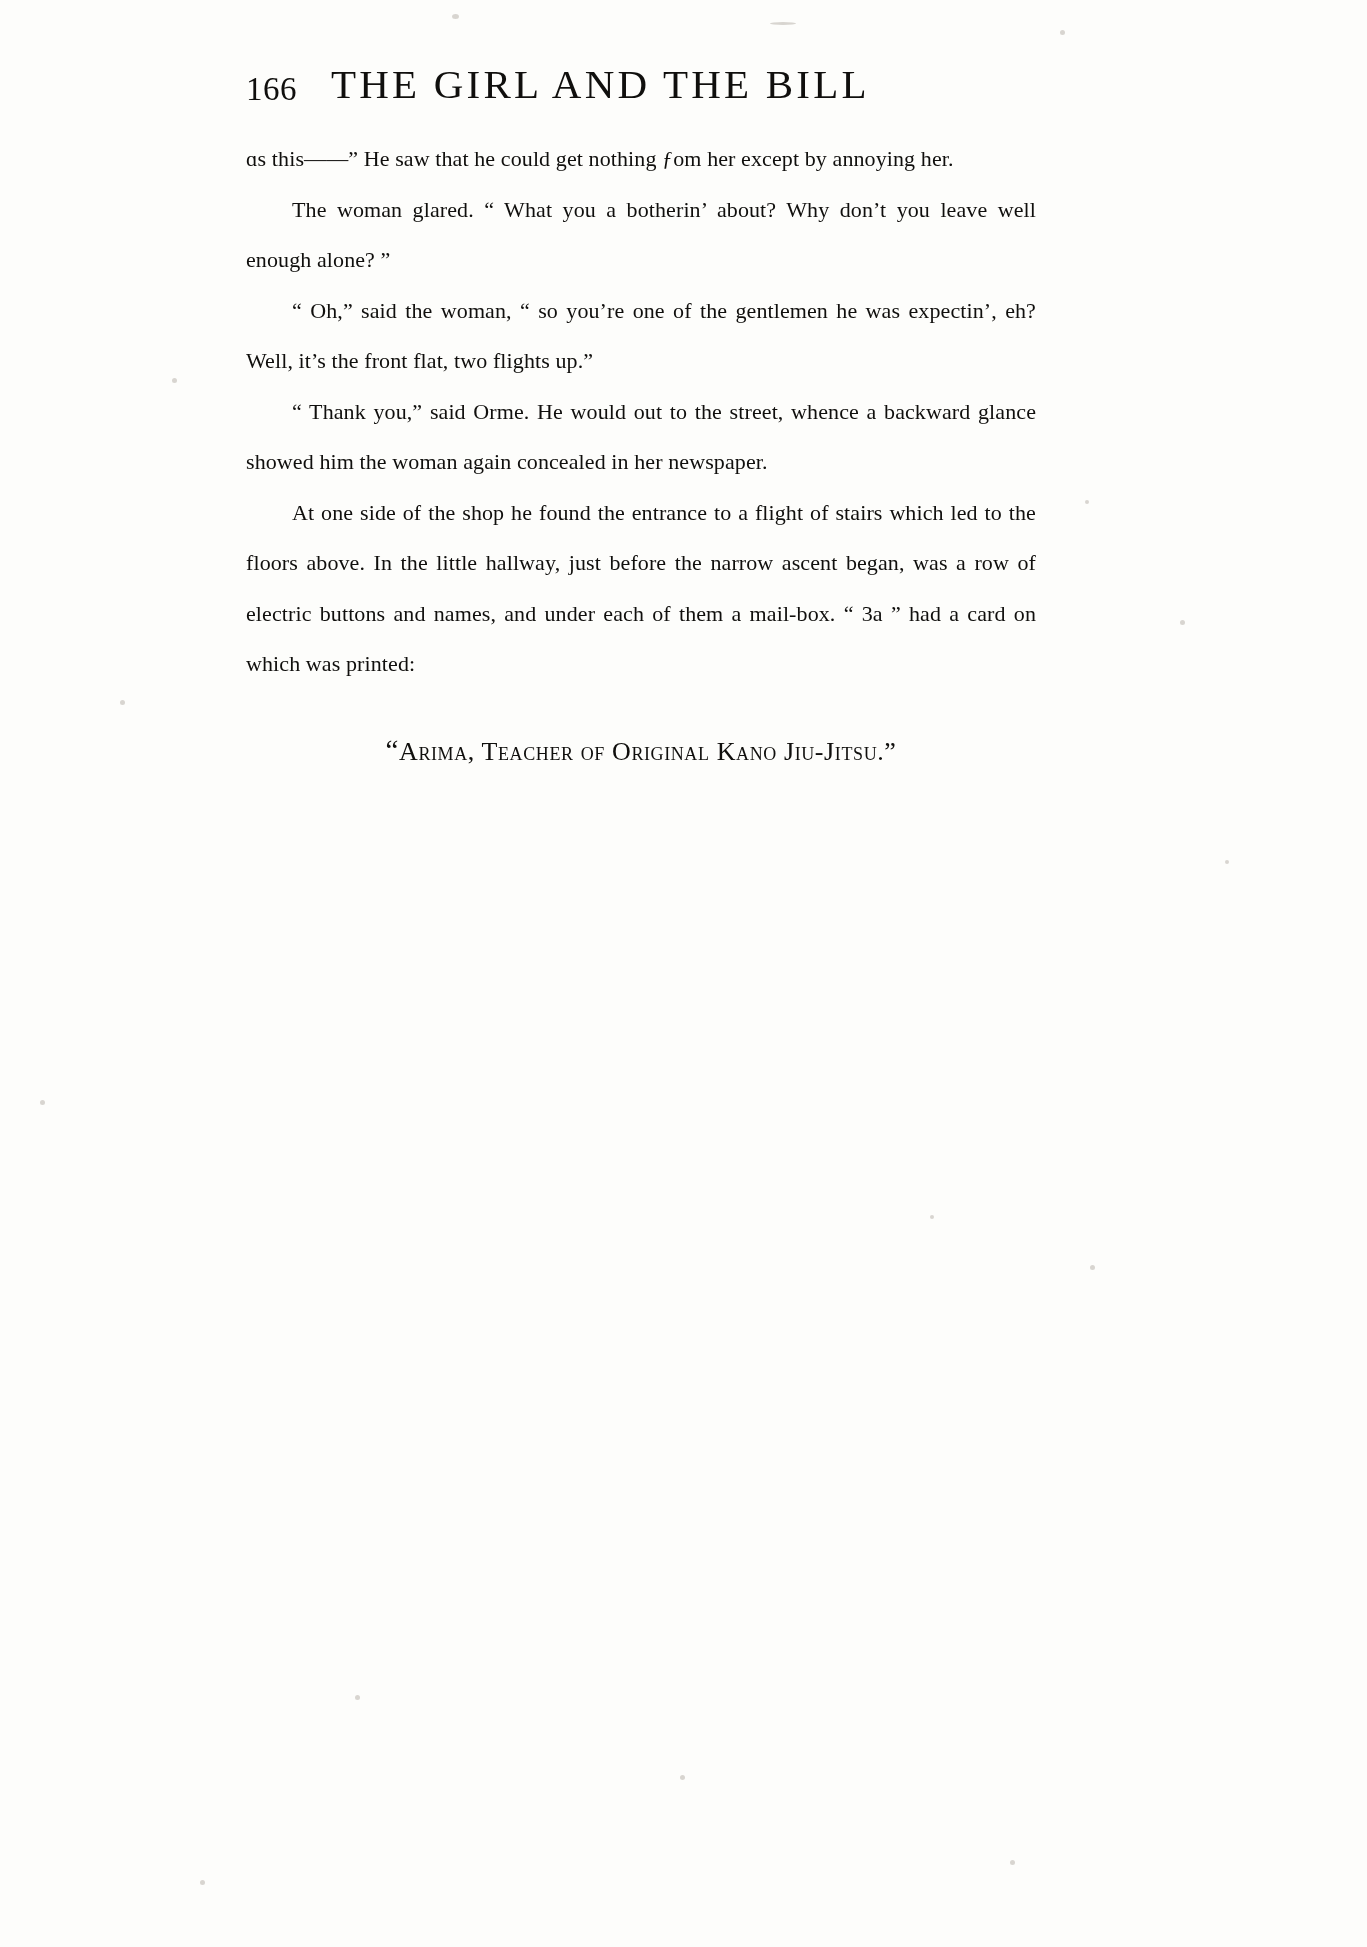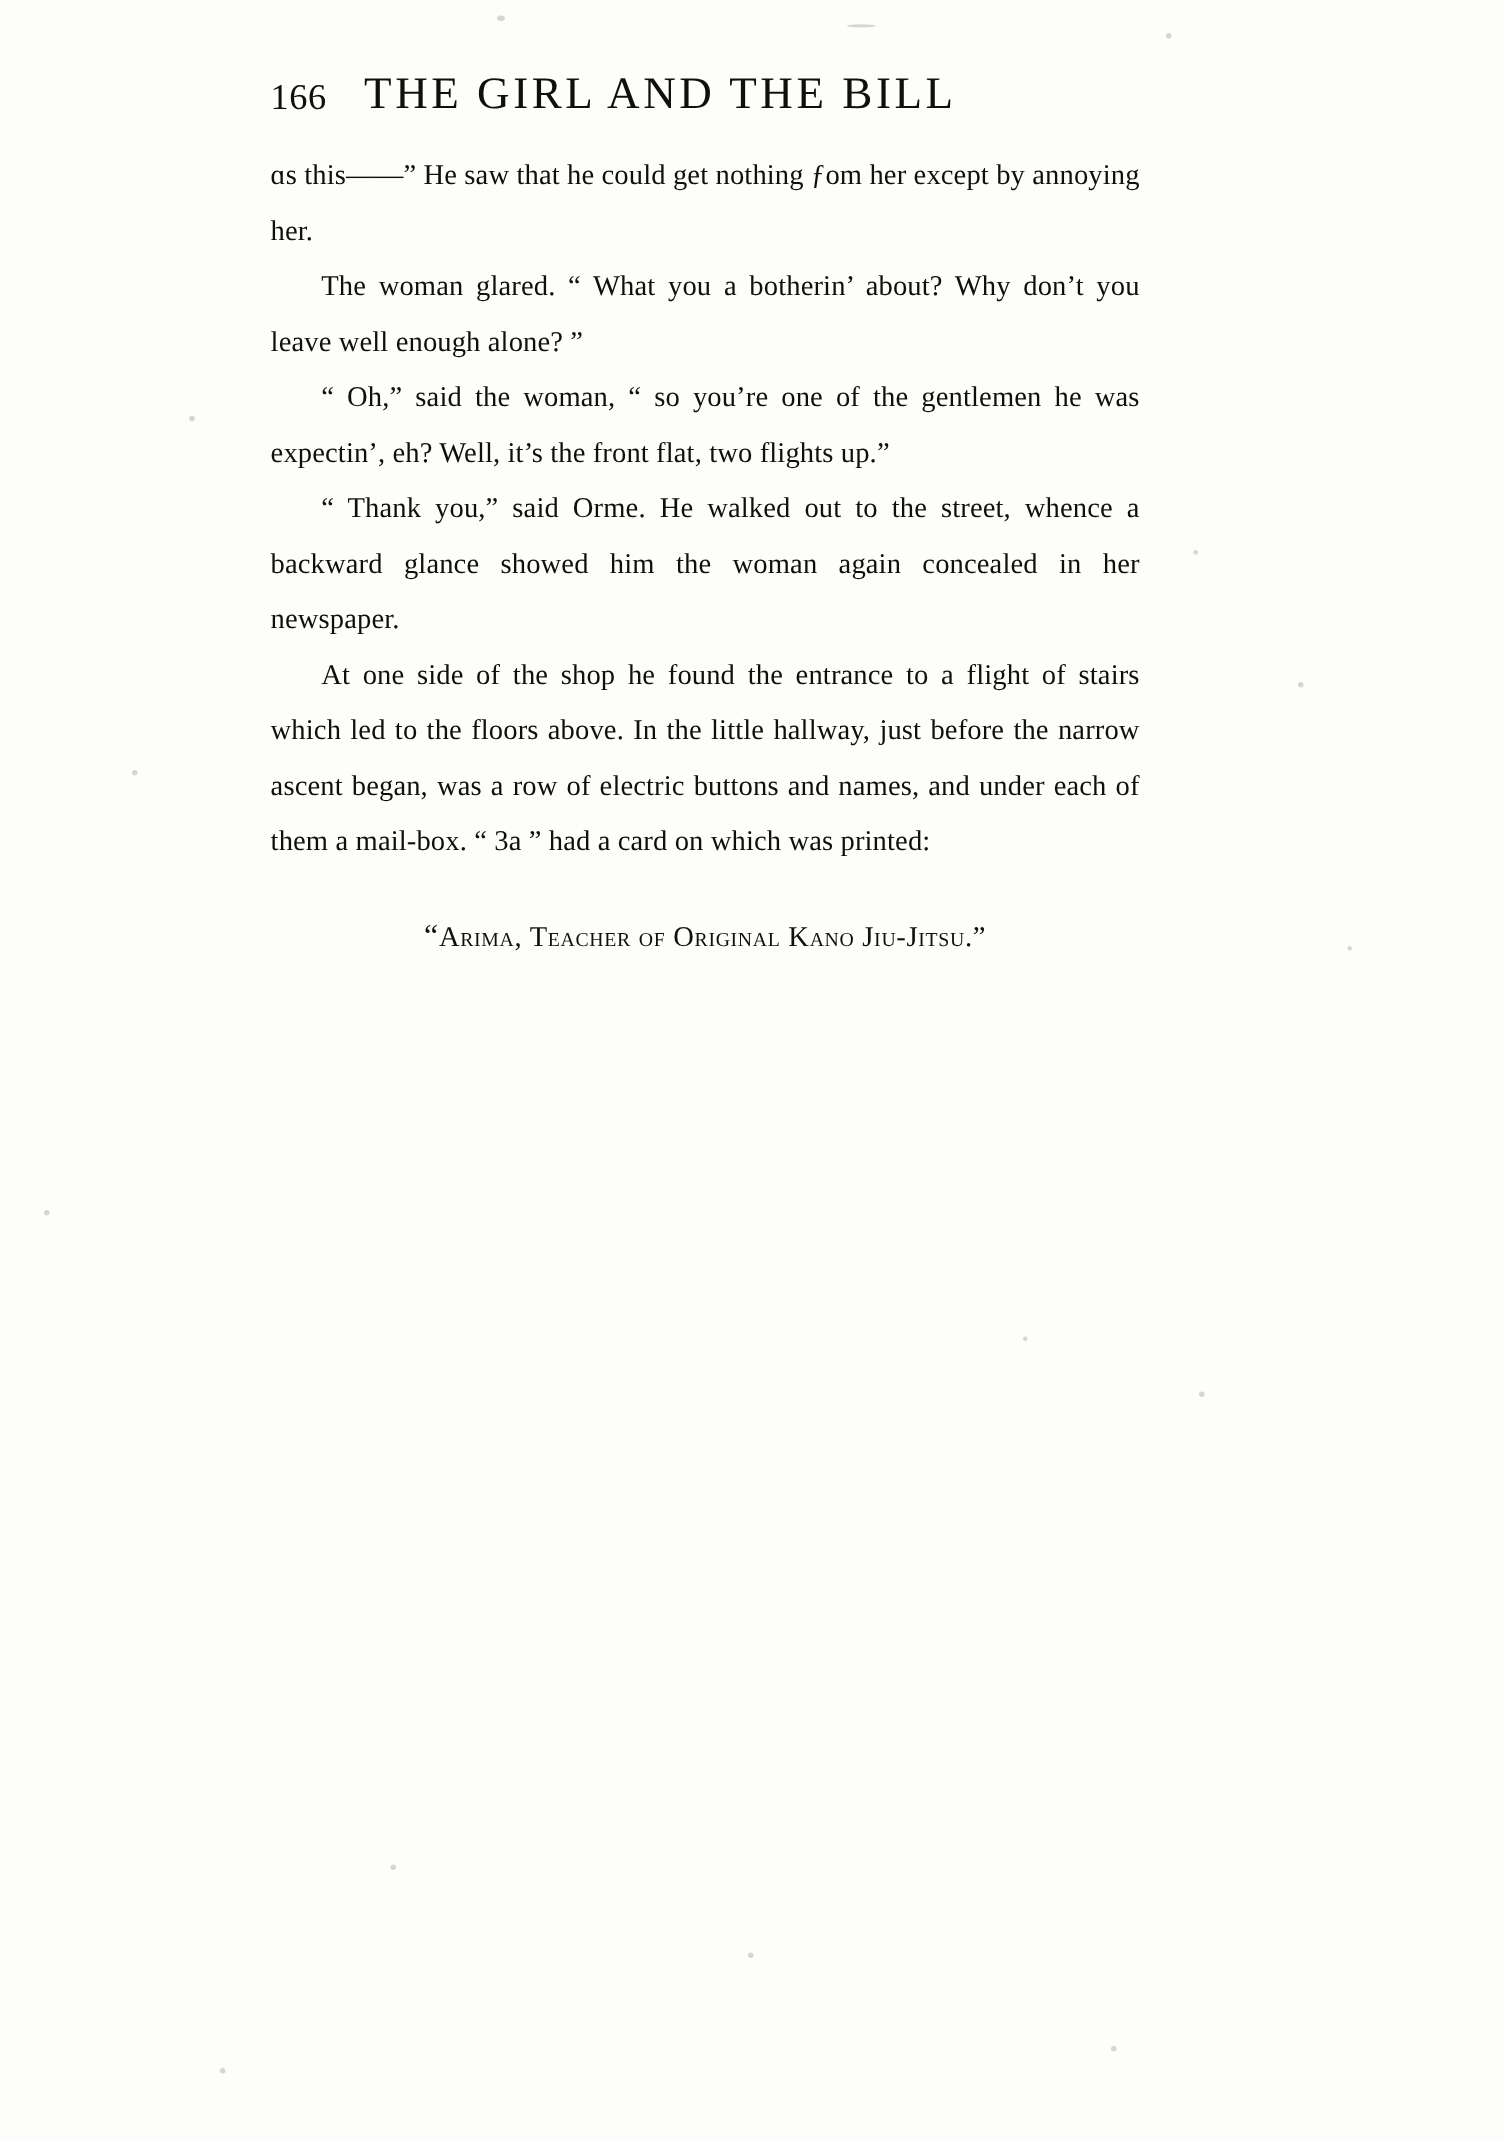--- a/index.html
+++ b/index.html
@@ -44,21 +44,21 @@
     letter-spacing: 0.5px;
     font-weight: 400;
   }
   .running-head {
     font-size: 41px;
     letter-spacing: 3.2px;
     white-space: nowrap;
   }
   p.para {
     margin: 0;
-    font-size: 26px;
+    font-size: 22px;
     line-height: 50.5px;
     text-align: justify;
     text-indent: 46px;
     letter-spacing: 0.1px;
     -webkit-hyphens: none;
     hyphens: none;
   }
   p.para:first-of-type {
     text-indent: 0;
   }
@@ -104,21 +104,21 @@
 <div class="content">
 
   <div class="page-header">
     <span class="folio">166</span>
     <span class="running-head">THE GIRL AND THE BILL</span>
   </div>
 
   <p class="para first-line-odd">ɑs this——” He saw that he could get nothing ƒom her except by annoying her.</p>
   <p class="para">The woman glared. “ What you a botherin’ about? Why don’t you leave well enough alone? ”</p>
   <p class="para">“ Oh,” said the woman, “ so you’re one of the gentlemen he was expectin’, eh? Well, it’s the front flat, two flights up.”</p>
-  <p class="para">“ Thank you,” said Orme. He walked out to the street, whence a backward glance showed him the woman again concealed in her newspaper.</p>
+  <p class="para">“ Thank you,” said Orme. He would out to the street, whence a backward glance showed him the woman again concealed in her newspaper.</p>
   <p class="para">At one side of the shop he found the entrance to a flight of stairs which led to the floors above. In the little hallway, just before the narrow ascent began, was a row of electric buttons and names, and under each of them a mail-box. “ 3a ” had a card on which was printed:</p>
 
   <p class="card-line">
     <span class="lead">“</span><span>Arima, Teacher of Original Kano Jiu-Jitsu.”</span>
   </p>
 
 
 </div>
 
 </body></html>

